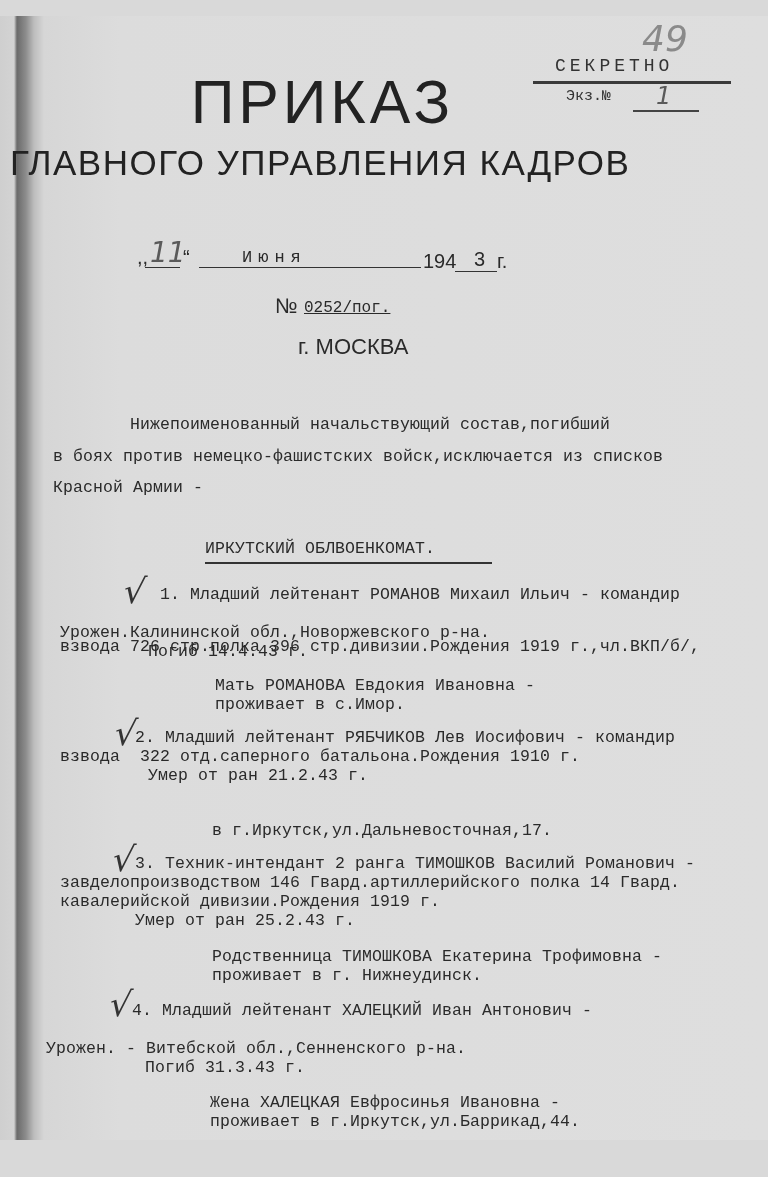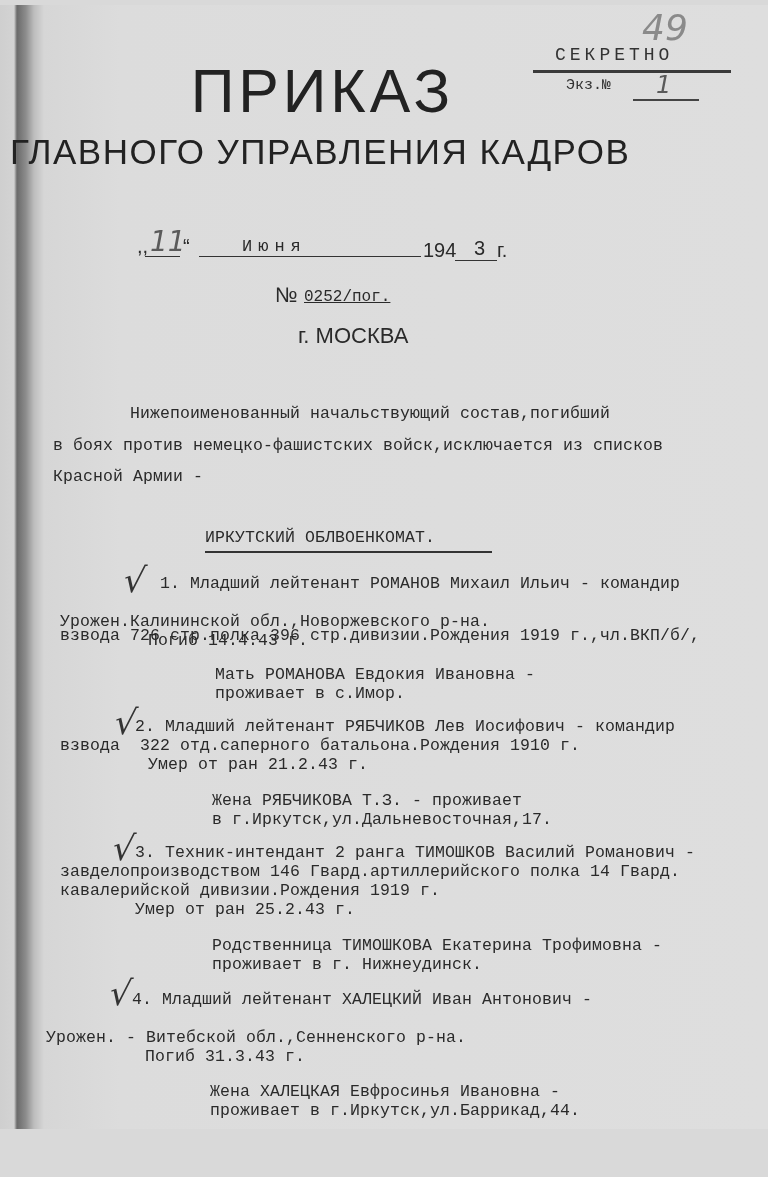--- a/index.html
+++ b/index.html
@@ -4,21 +4,21 @@
   <style>
     html, body { margin: 0; padding: 0; }
     body {
       width: 768px; height: 1177px; overflow: hidden;
       background: #d9d9d9;
       position: relative;
       font-family: "Liberation Mono", "DejaVu Sans Mono", monospace;
       color: #2a2a2a;
     }
     .page {
-      position: absolute; left: 0; top: 5px; width: 768px; height: 1124px;
+      position: absolute; left: 0; top: 16px; width: 768px; height: 1124px;
       background: linear-gradient(90deg, #cfcfcf 0px, #d3d3d3 14px, #6a6a6a 17px, #8d8d8d 26px, #bdbdbd 34px, #d6d6d6 44px, #dcdcdc 120px, #dedede 768px);
     }
     .abs { position: absolute; white-space: pre; }
     .sans { font-family: "Liberation Sans", "DejaVu Sans", sans-serif; }
     .hand { font-family: "DejaVu Sans", sans-serif; font-style: italic; color: #5a5a5a; }
     .title-main {
       left: 188px; top: 50px; font-size: 62px; letter-spacing: 4px; font-weight: normal;
       color: #222; transform: scaleX(0.98);
     }
     .title-sub1 { left: 10px; top: 127px; font-size: 35px; letter-spacing: 1.5px; color: #222; }
@@ -89,21 +89,20 @@
   <div class="abs body-text" style="left:60px; top:588px;margin-top:33px;">взвода 726 стр.полка 396 стр.дивизии.Рождения 1919 г.,чл.ВКП/б/,</div>
   <div class="abs body-text" style="left:60px; top:607px;">Урожен.Калининской обл.,Новоржевского р-на.</div>
   <div class="abs body-text" style="left:148px; top:626px;text-align:right;">Погиб 14.4.43 г.</div>
   <div class="abs body-text" style="left:215px; top:660px;">Мать РОМАНОВА Евдокия Ивановна -</div>
   <div class="abs body-text" style="left:215px; top:679px;">проживает в с.Имор.</div>
 
   <div class="check" style="left:115px; top:697px;">√</div>
   <div class="abs body-text" style="left:135px; top:712px;">2. Младший лейтенант РЯБЧИКОВ Лев Иосифович - командир</div>
   <div class="abs body-text" style="left:60px; top:731px;">взвода  322 отд.саперного батальона.Рождения 1910 г.</div>
   <div class="abs body-text" style="left:148px; top:750px;">Умер от ран 21.2.43 г.</div>
-  <div class="abs body-text" style="left:212px; top:786px;">Жена РЯБЧИКОВА Т.З. - проживает</div>
   <div class="abs body-text" style="left:212px; top:805px;">в г.Иркутск,ул.Дальневосточная,17.</div>
 
   <div class="check" style="left:113px; top:823px;">√</div>
   <div class="abs body-text" style="left:135px; top:838px;">3. Техник-интендант 2 ранга ТИМОШКОВ Василий Романович -</div>
   <div class="abs body-text" style="left:60px; top:857px;">завделопроизводством 146 Гвард.артиллерийского полка 14 Гвард.</div>
   <div class="abs body-text" style="left:60px; top:876px;">кавалерийской дивизии.Рождения 1919 г.</div>
   <div class="abs body-text" style="left:135px; top:895px;">Умер от ран 25.2.43 г.</div>
   <div class="abs body-text" style="left:212px; top:950px;">проживает в г. Нижнеудинск.</div>
   <div class="abs body-text" style="left:212px; top:931px;">Родственница ТИМОШКОВА Екатерина Трофимовна -</div>
 

